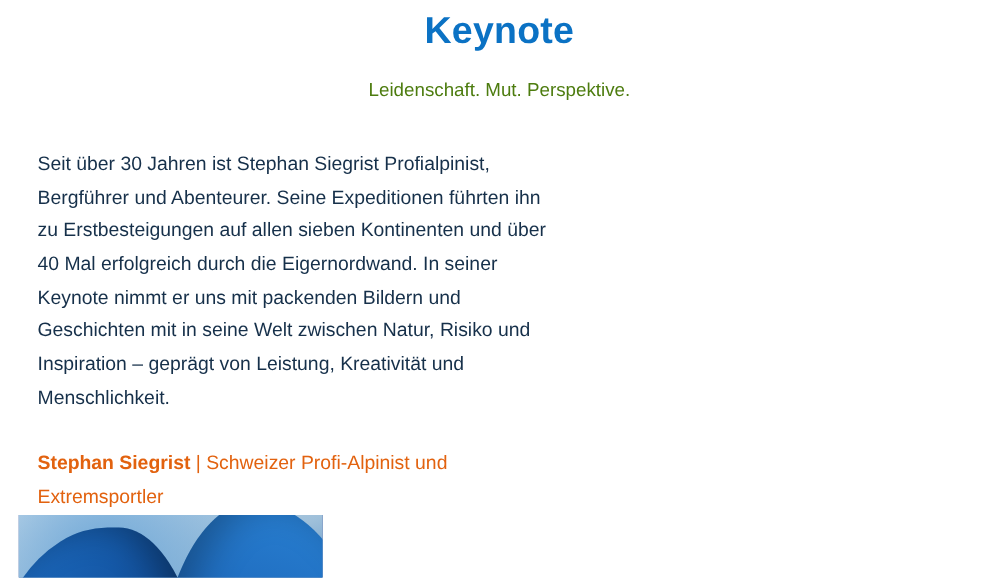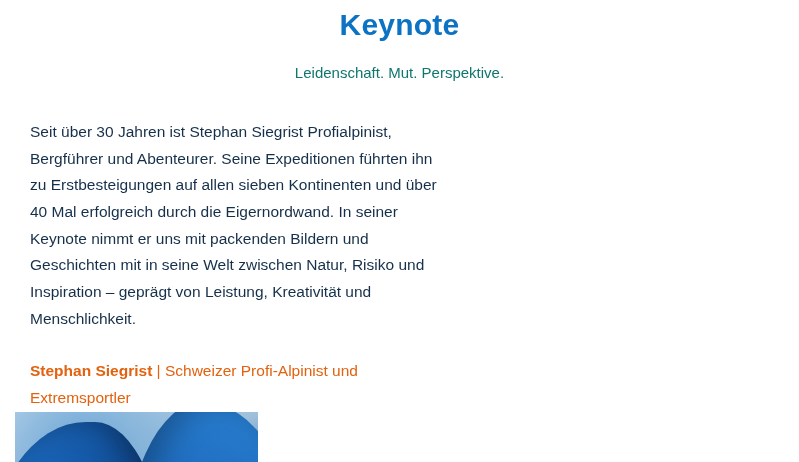--- a/index.html
+++ b/index.html
@@ -28,21 +28,21 @@
     font-weight: bold;
     color: #0b72c4;
     letter-spacing: 0.2px;
   }
   .subtitle {
     margin: 0;
     padding-top: 22px;
     text-align: center;
     font-size: 15px;
     font-weight: normal;
-    color: #0f766e;
+    color: #4d7c0f;
   }
   .content {
     display: flex;
     flex-direction: column;
     align-items: flex-start;
     padding: 38px 0 0 0;
   }
   .text-col {
     width: 470px;
     padding-left: 30px;

